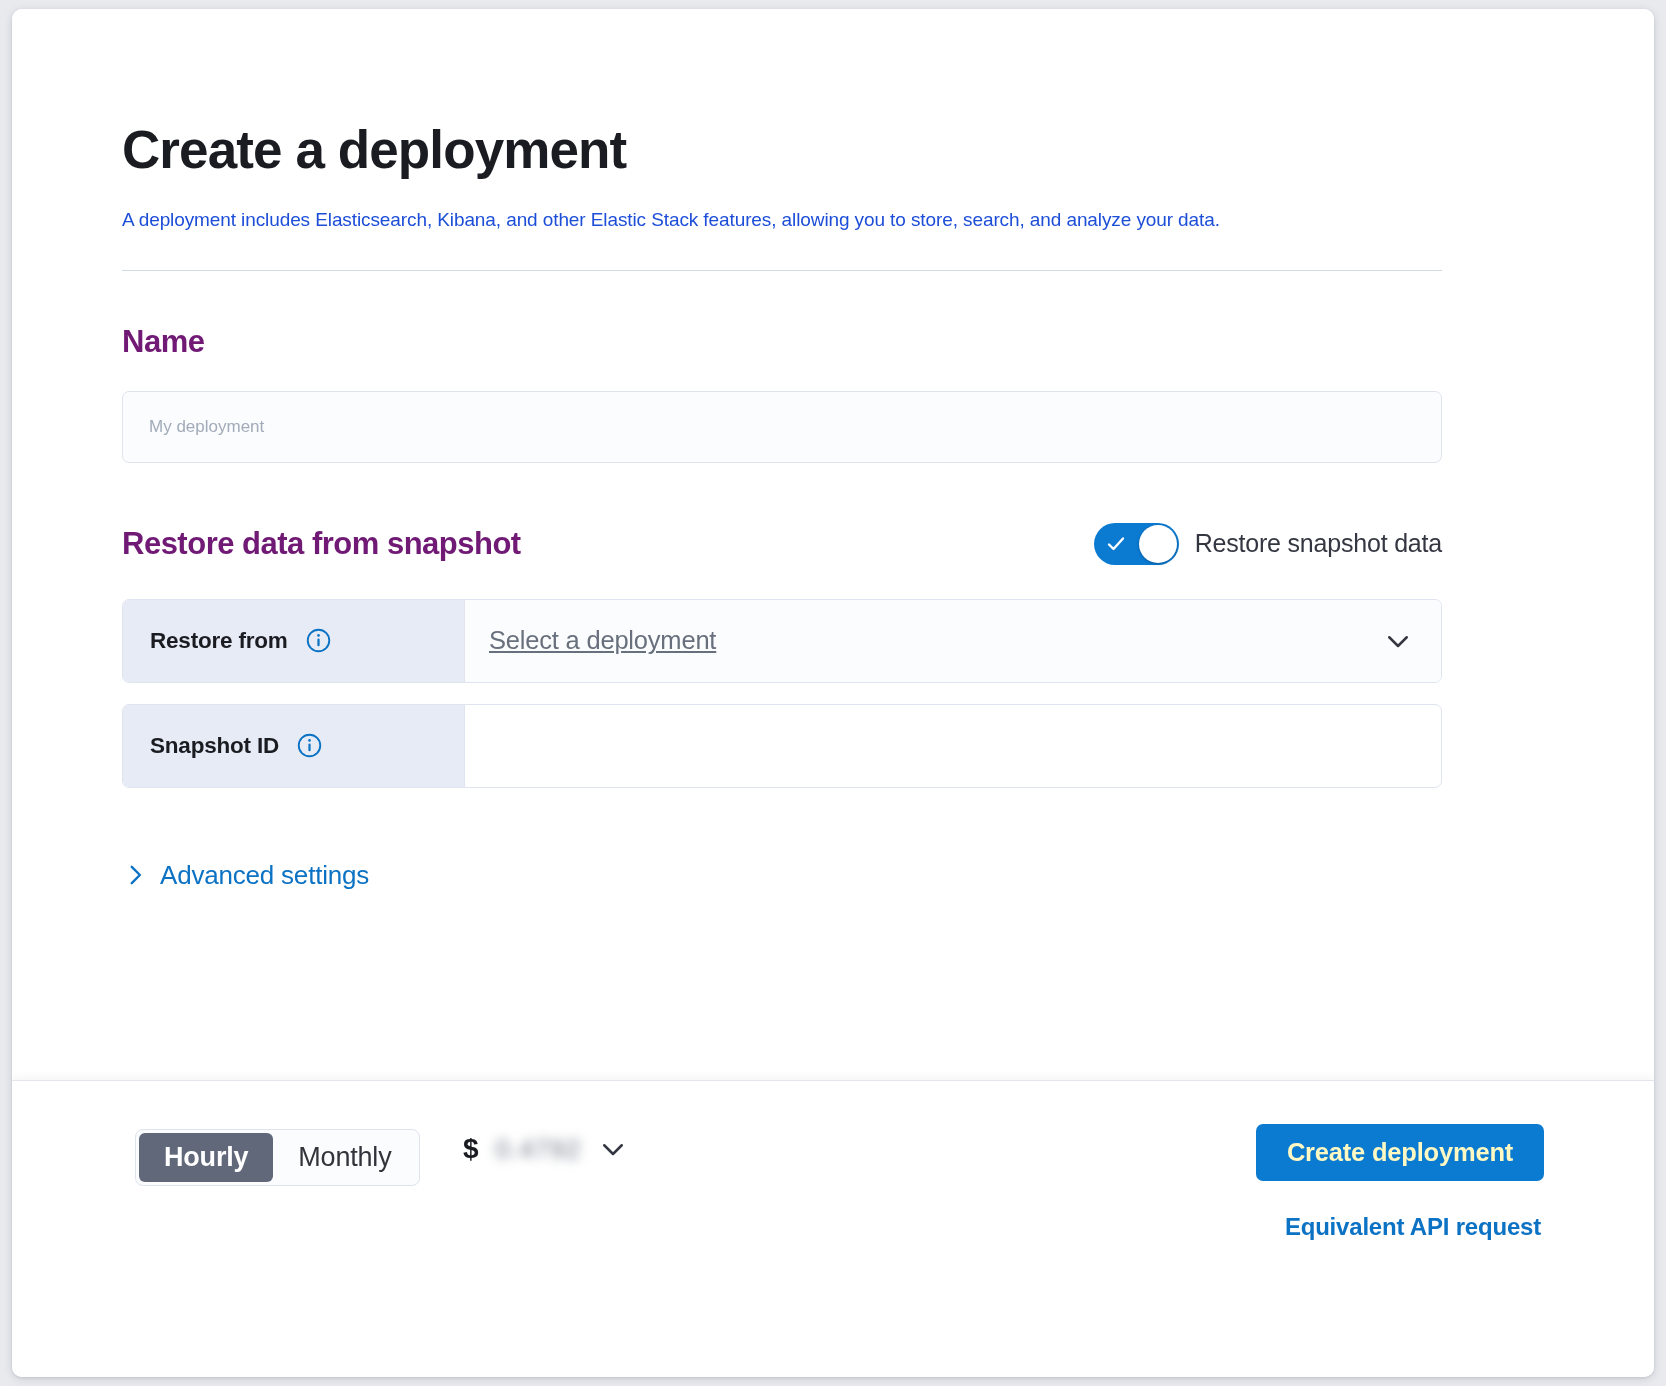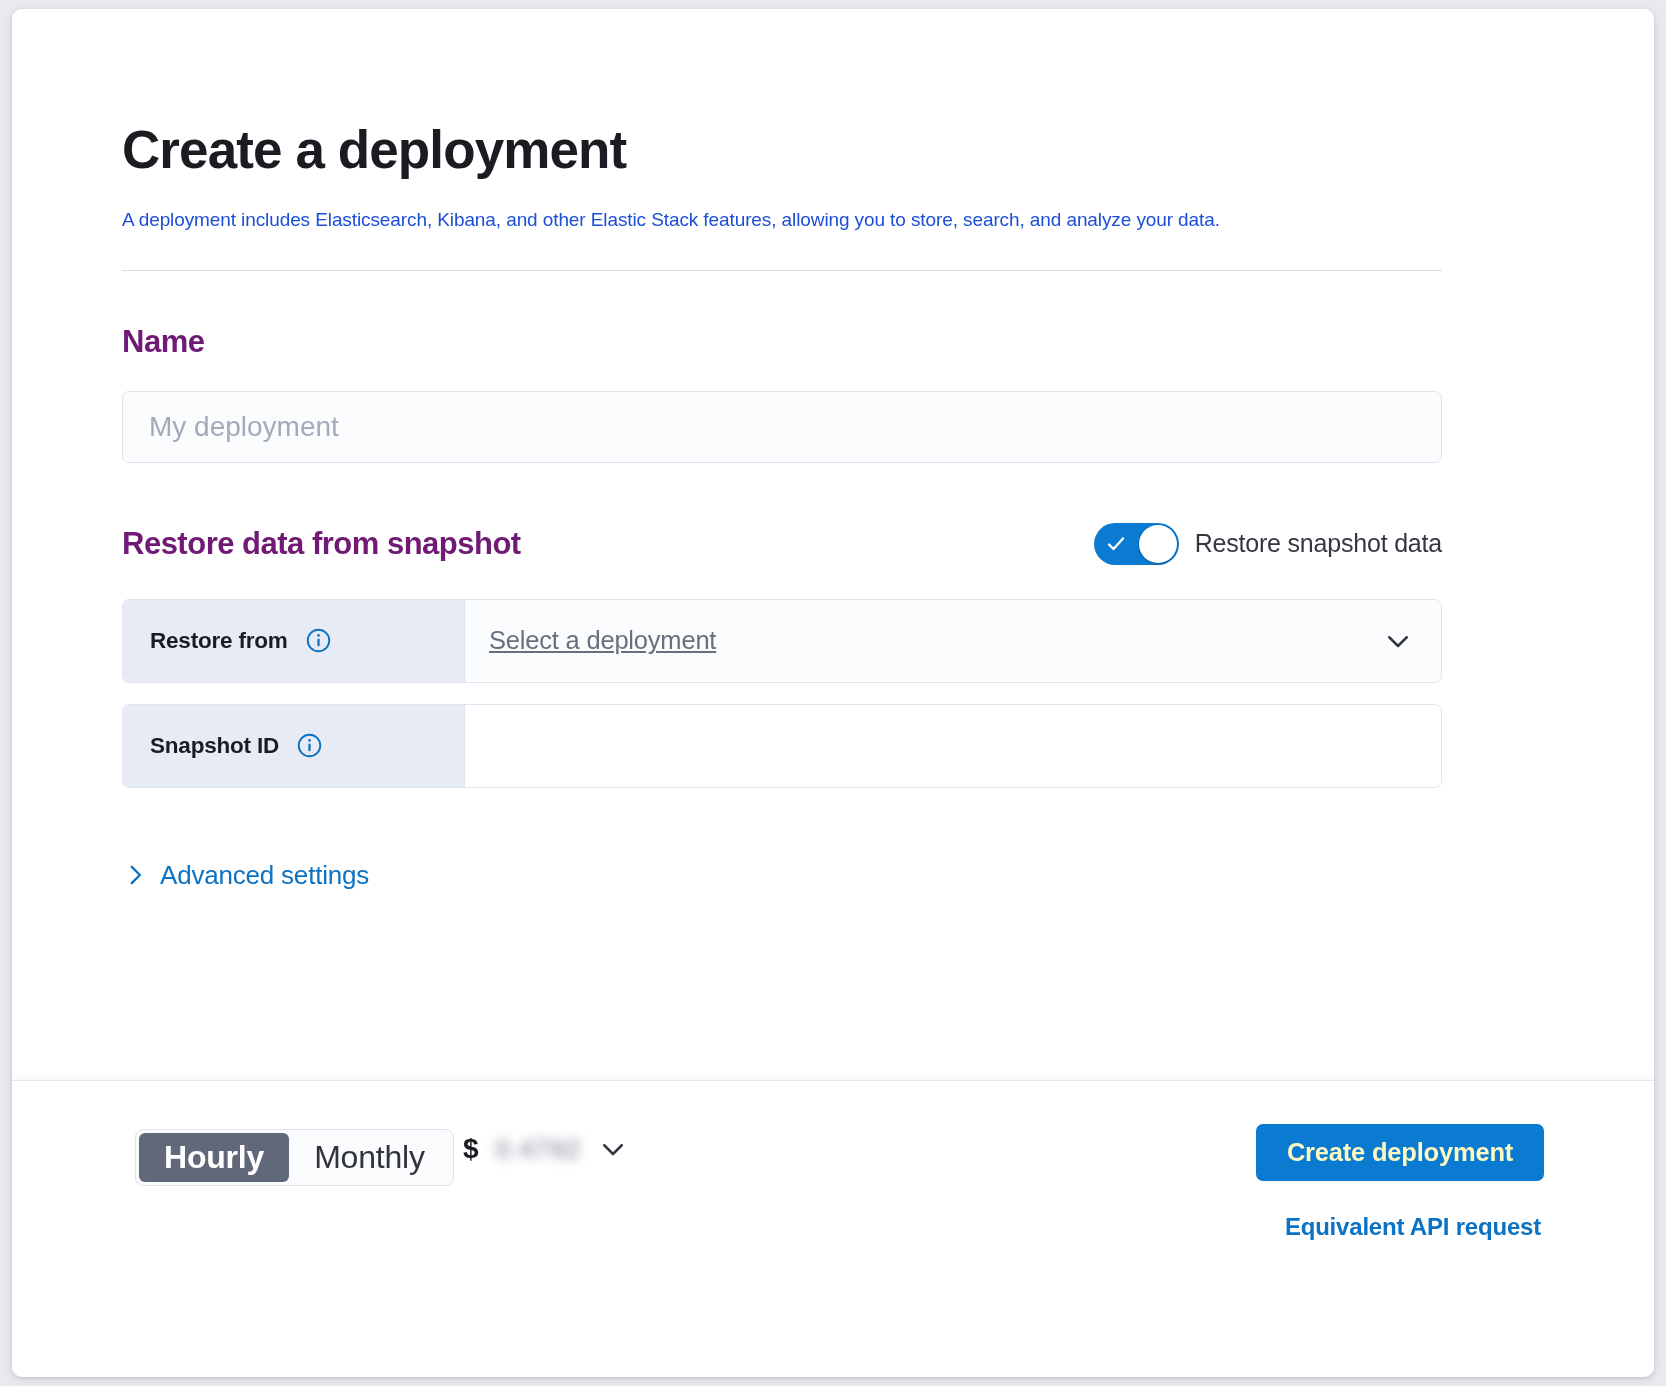--- a/index.html
+++ b/index.html
@@ -74,21 +74,21 @@
 
   .text-input {
     margin-top: 31px;
     width: 1320px;
     height: 72px;
     background: #fbfcfd;
     border: 1px solid #dfe3ed;
     border-radius: 7px;
     padding: 0 26px;
     font-family: "Liberation Sans", sans-serif;
-    font-size: 28px;
+    font-size: 17px;
     color: #1a1c21;
     outline: none;
   }
   .text-input::placeholder { color: #a2abba; }
 
   
   .restore-header {
     margin-top: 60px;
     display: flex;
     align-items: center;
@@ -229,21 +229,21 @@
     background: #fbfcfd;
     border: 1px solid #dfe3ed;
     border-radius: 8px;
     padding: 3px;
     height: 57px;
   }
   .seg {
     border: none;
     border-radius: 6px;
     font-family: "Liberation Sans", sans-serif;
-    font-size: 32px;
+    font-size: 27px;
     font-weight: 400;
     padding: 0 25px;
     background: transparent;
     color: #32343b;
     cursor: pointer;
     letter-spacing: -0.2px;
   }
   .seg.selected {
     background: #61687a;
     color: #ffffff;

